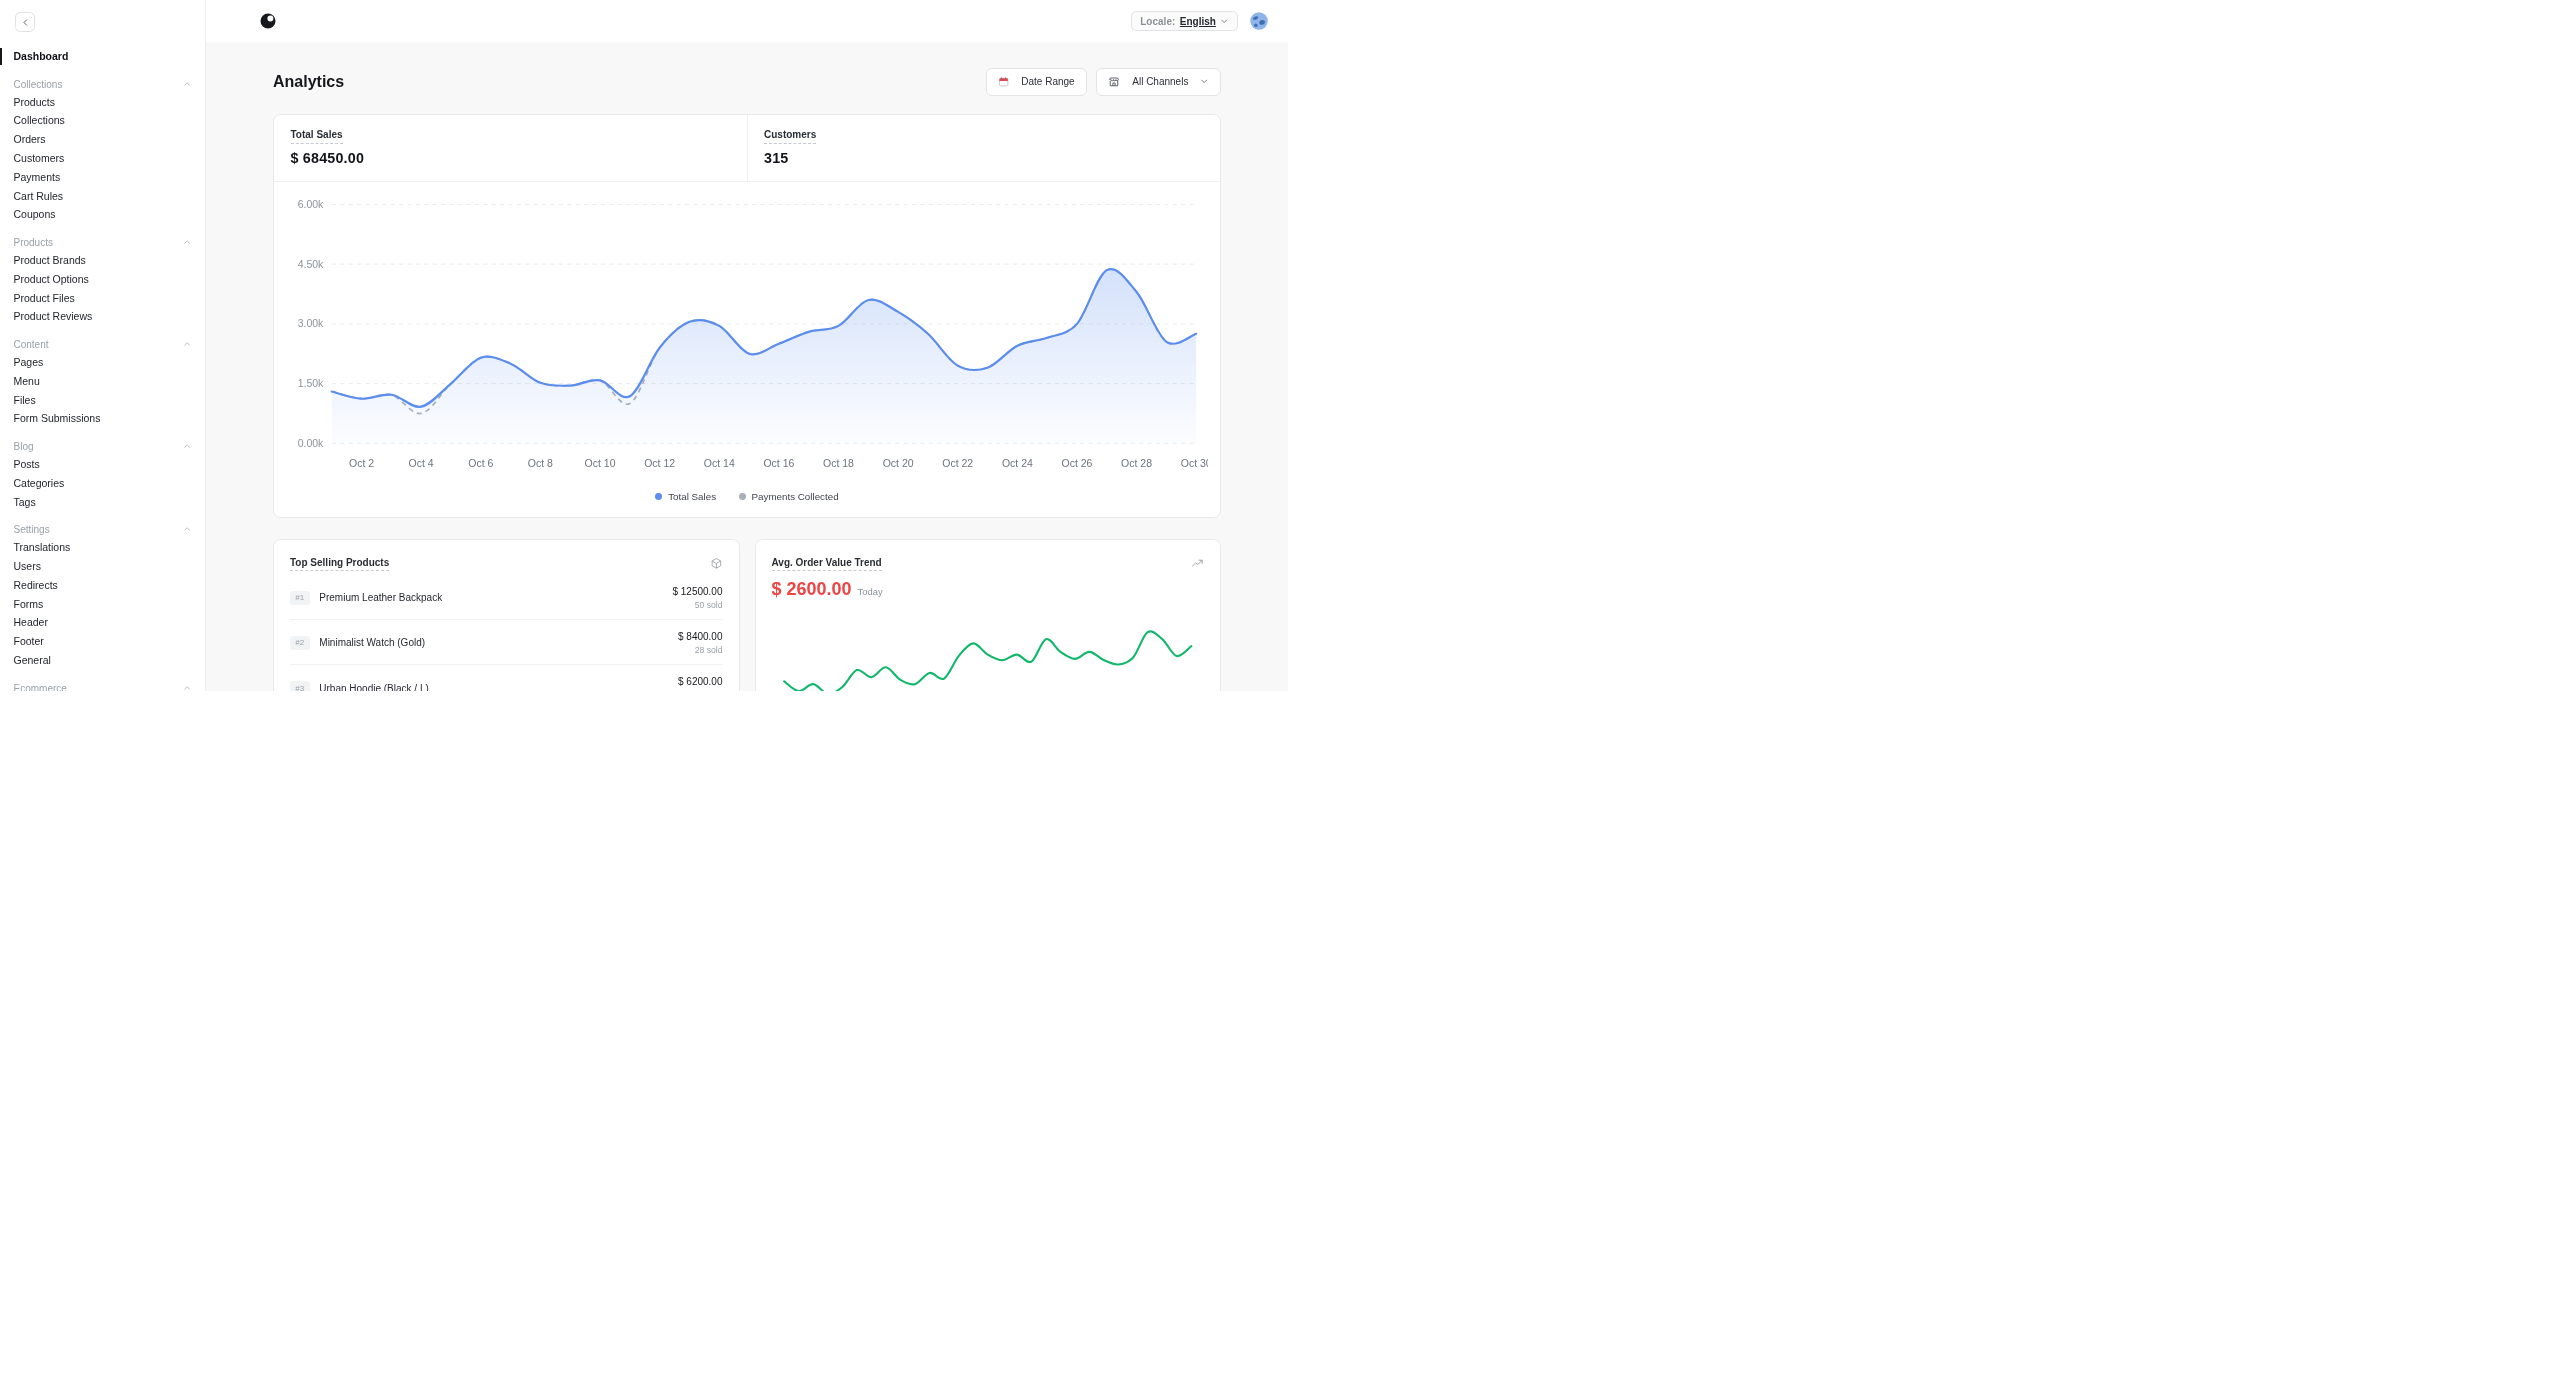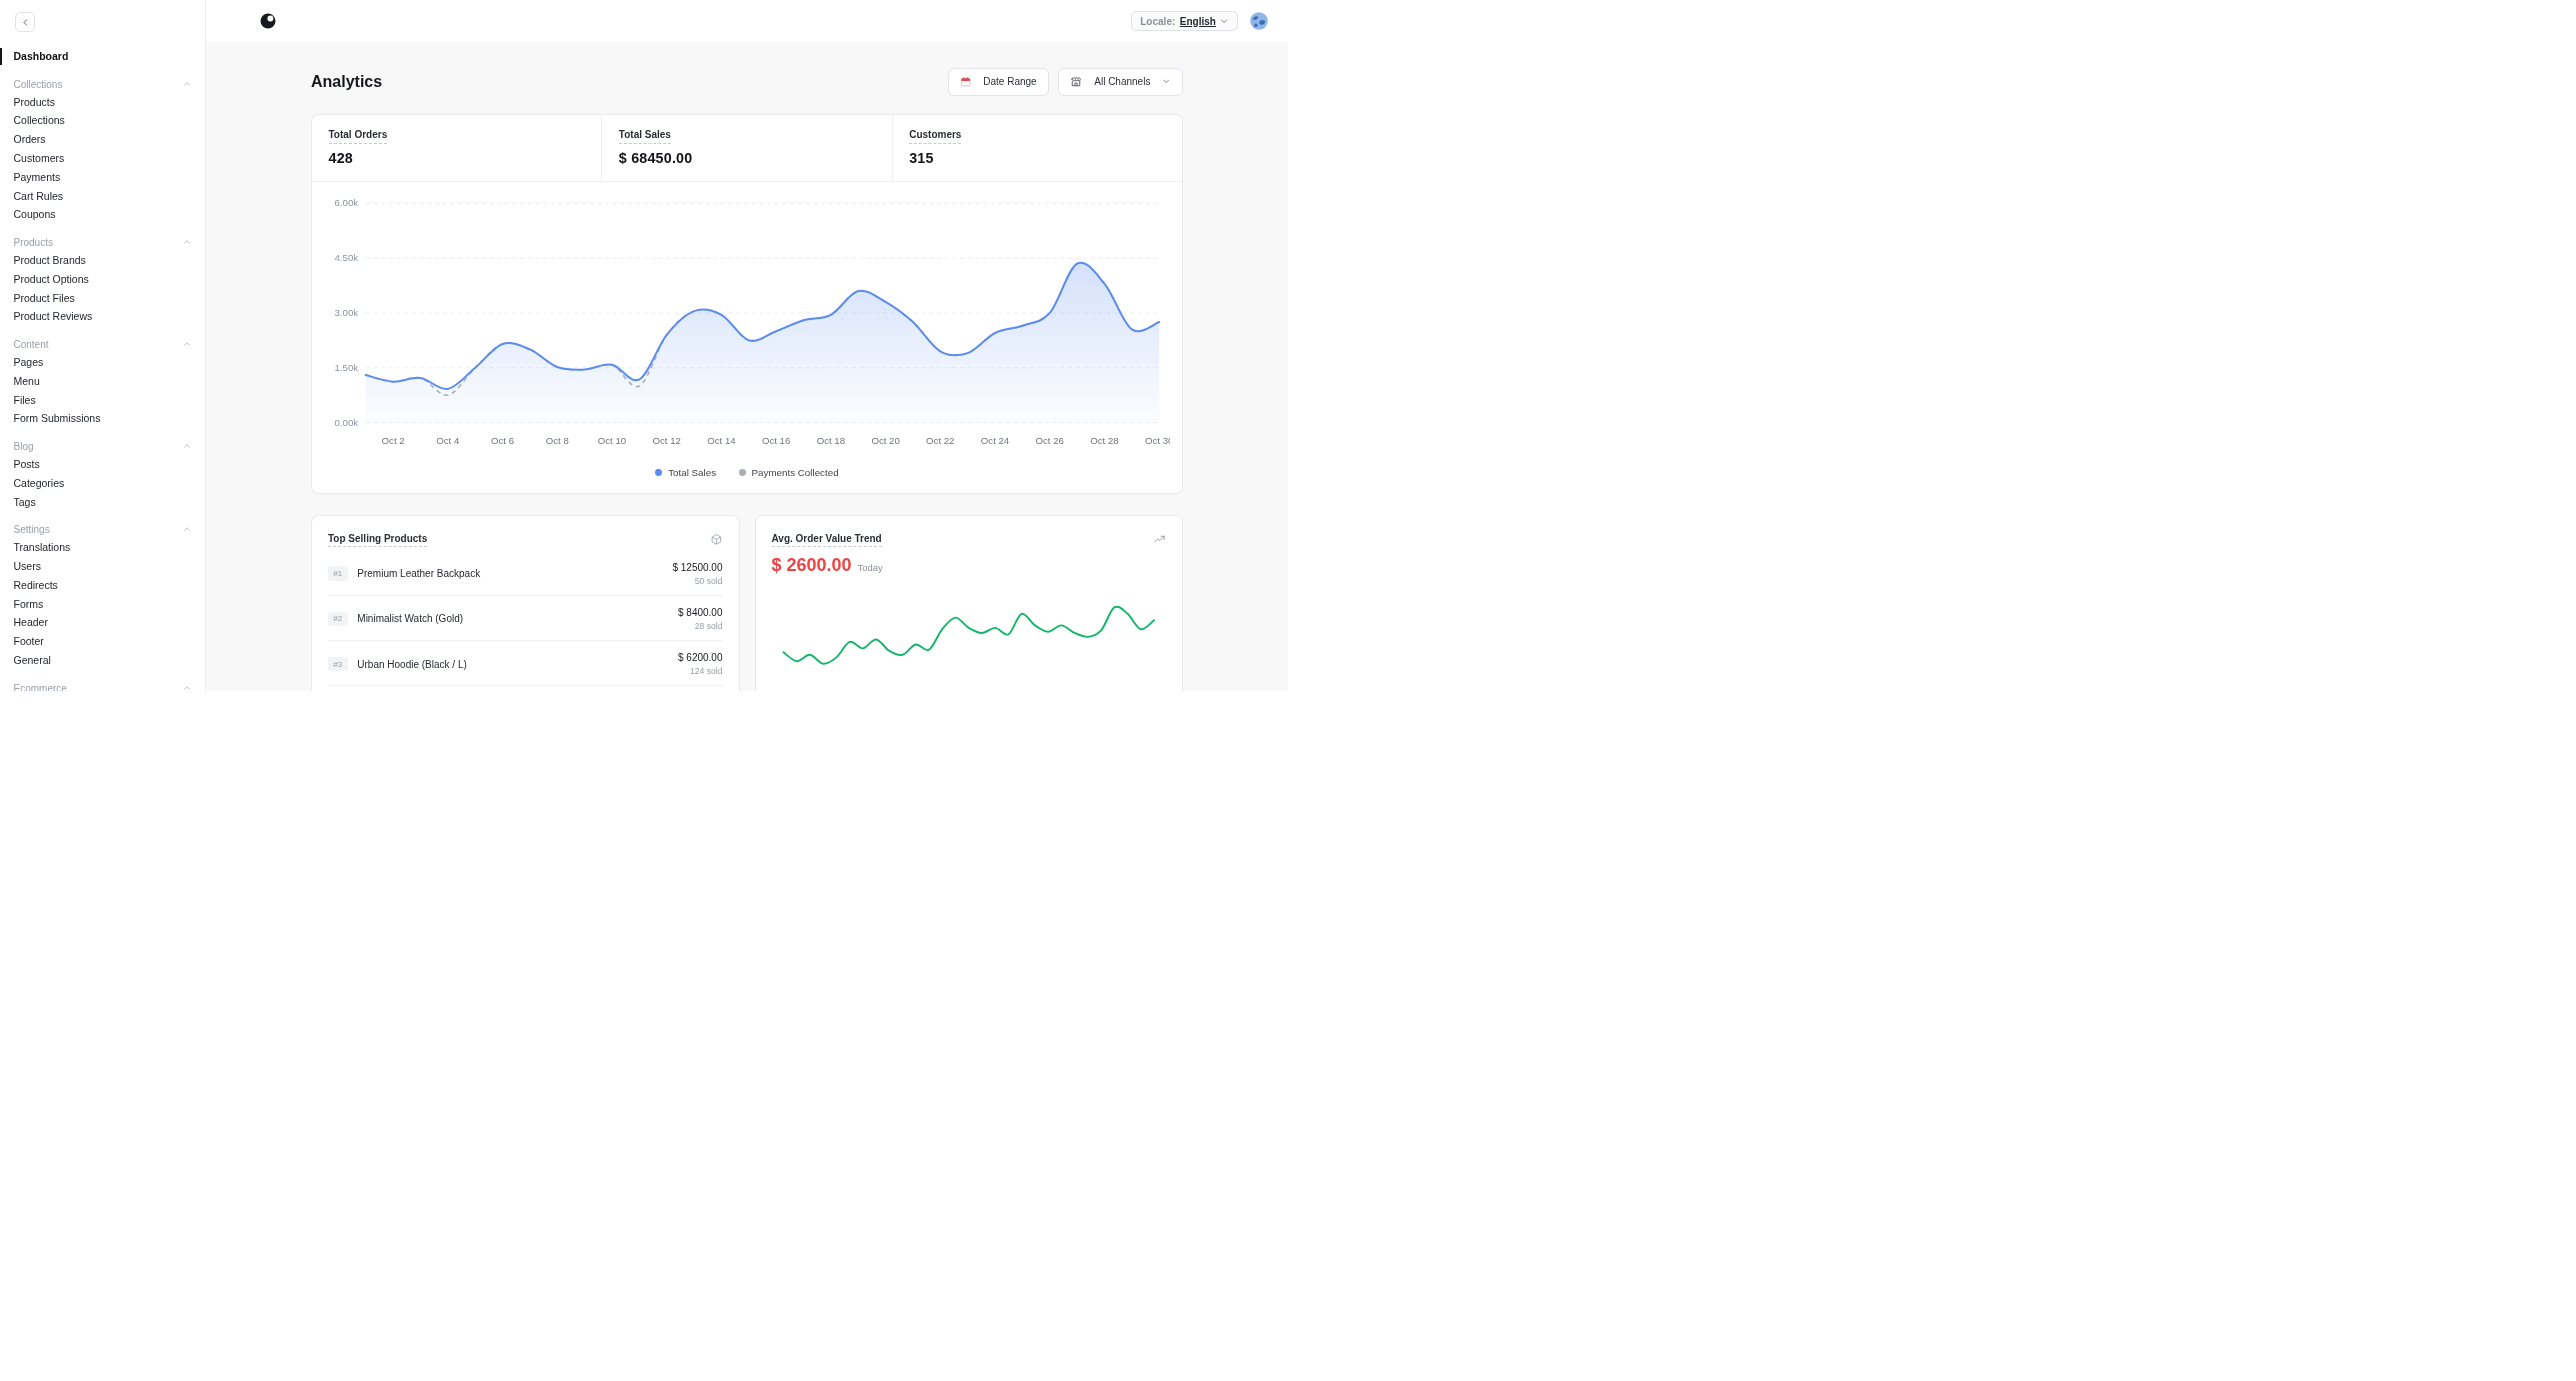--- a/index.html
+++ b/index.html
@@ -73,21 +73,21 @@
     padding: 3.8px 8.3px;
     font-size: 10px;
     cursor: pointer;
     font-family: inherit;
   }
   .locale-label { color: #8b9097; font-weight: bold; }
   .locale-value { color: #26292f; font-weight: 600; text-decoration: underline; }
   .avatar { width: 20px; height: 20px; border-radius: 50%; overflow: hidden; cursor: pointer; }
 
   .content { flex: 1; background: #f8f8f9; overflow: hidden; padding-top: 25.6px; }
-  .container { width: 872px; margin: 0 auto; }
+  .container { width: 948px; margin: 0 auto; }
 
   .page-head { display: flex; align-items: center; justify-content: space-between; }
   .page-title { font-size: 16px; font-weight: 700; color: #15171b; }
   .head-actions { display: flex; gap: 9px; }
   .btn {
     display: flex; align-items: center; gap: 12px;
     height: 28px; padding: 0 11.3px;
     background: #fff;
     border: 0.8px solid #e3e4e8;
     border-radius: 6px;
@@ -328,24 +328,20 @@
                   <svg width="8.3" height="8.3" viewBox="0 0 24 24">
                     <path d="M5 9 L12 16 L19 9" stroke="#565b62" stroke-width="2.2" fill="none" stroke-linecap="round" stroke-linejoin="round"></path>
                   </svg>
                 </span>
             </button>
           </div>
         </div>
 
         <section class="panel">
           <div class="stats-row">
-            <div class="stat">
-              <span class="stat-label">Total Orders</span>
-              <div class="stat-value">428</div>
-            </div>
             <div class="stat">
               <span class="stat-label">Total Sales</span>
               <div class="stat-value">$ 68450.00</div>
             </div>
             <div class="stat">
               <span class="stat-label">Customers</span>
               <div class="stat-value">315</div>
             </div>
           </div>
 

